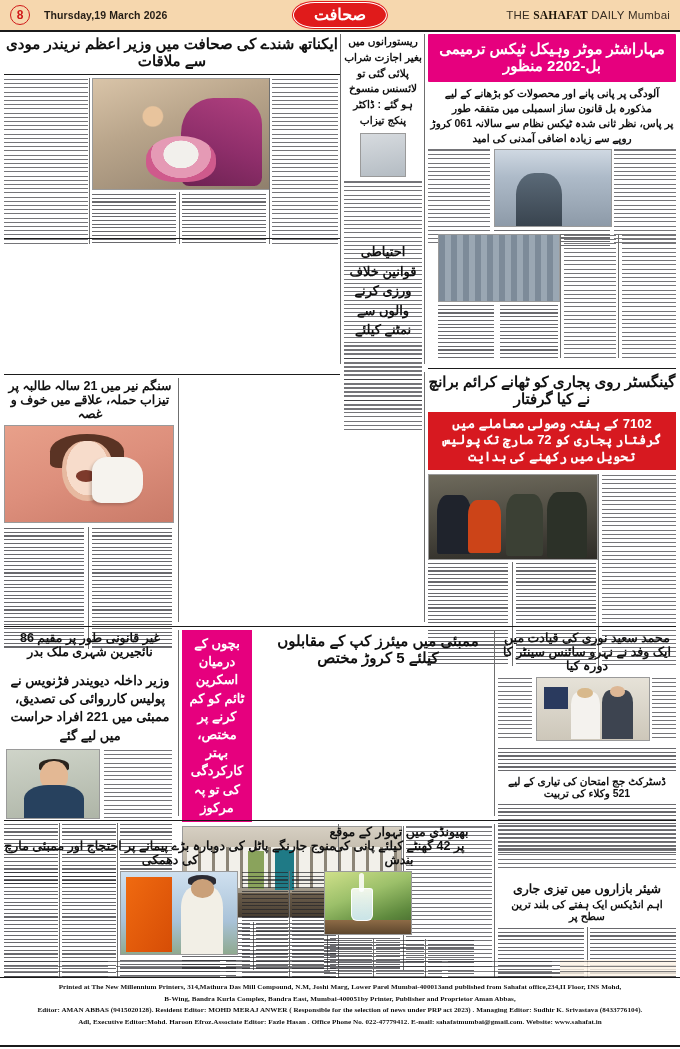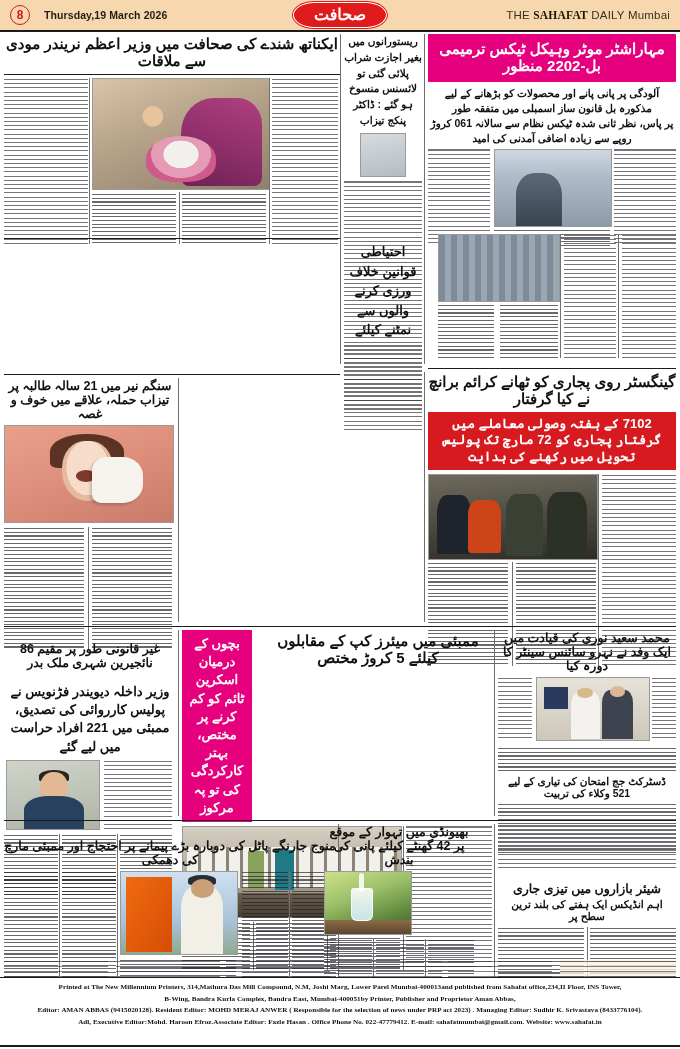--- a/index.html
+++ b/index.html
@@ -250,21 +250,21 @@
       <div class="body-copy dense" style="position:absolute;left:0;top:88px;width:80px;height:104px;"></div>
       <div class="body-copy dense" style="position:absolute;left:88px;top:88px;width:80px;height:104px;"></div>
       <div class="gut" style="left:84px;top:88px;height:104px;"></div>
       <div class="gut" style="left:170px;top:0;height:192px;"></div>
     </div>
   </div>
   <div class="gut" style="left:424px;top:342px;height:250px;"></div>
 
   <div class="rule-h" style="position:absolute;left:4px;top:596px;width:672px;"></div>
   <div class="panel" style="left:4px;top:600px;width:172px;height:186px;">
-    <div class="hl mid urdu" style="padding-top:12px;">غیر قانونی طور پر مقیم 68 نائجیرین شہری ملک بدر</div>
+    <div class="hl mid urdu" style="padding-top:1px;">غیر قانونی طور پر مقیم 68 نائجیرین شہری ملک بدر</div>
     <div class="hl xs urdu" style="margin-top:13px;line-height:1.4;">وزیر داخلہ دیویندر فڑنویس نے پولیس کارروائی کی تصدیق، ممبئی میں 122 افراد حراست میں لیے گئے</div>
     <div style="position:relative;margin-top:4px;height:138px;">
       <div class="photo ph-fadnavis" style="position:absolute;left:2px;top:0;width:92px;height:68px;">
         <div class="hair"></div>
           <div class="head"></div>
           <div class="suit"></div>
       </div>
       <div class="body-copy" style="position:absolute;left:100px;top:0;width:68px;height:70px;"></div>
       <div class="body-copy dense" style="position:absolute;left:0;top:74px;width:54px;height:62px;"></div>
       <div class="body-copy dense" style="position:absolute;left:58px;top:74px;width:54px;height:62px;"></div>
@@ -373,18 +373,18 @@
     <div class="body-copy loose" style="position:absolute;left:112px;top:0;width:104px;height:38px;"></div>
     <div class="body-copy loose" style="position:absolute;left:222px;top:0;width:104px;height:38px;"></div>
     <div class="body-copy loose" style="position:absolute;left:334px;top:0;width:104px;height:38px;"></div>
     <div class="body-copy loose" style="position:absolute;left:444px;top:0;width:104px;height:38px;"></div>
     <div class="body-copy loose" style="position:absolute;left:556px;top:0;width:116px;height:38px;background-color:#fdf3e6;"></div>
   </div>
 
 </div>
 
 <div id="footer">
-  <div class="ln">Printed at The New Millennium Printers, 314,Mathura Das Mill Compound, N.M, Joshi Marg, Lower Parel Mumbai-400013and published from Sahafat office,234,II Floor, INS Tower,</div>
+  <div class="ln">Printed at The New Millennium Printers, 314,Mathura Das Mill Compound, N.M, Joshi Marg, Lower Parel Mumbai-400013and published from Sahafat office,234,II Floor, INS Mohd,</div>
   <div class="ln">B-Wing, Bandra Kurla Complex, Bandra East, Mumbai-400051by Printer, Publisher and Proprietor Aman Abbas,</div>
   <div class="ln">Editor: AMAN ABBAS  (9415020128). Resident Editor: MOHD MERAJ ANWER ( Responsible for the selection of news under PRP act 2023) . Managing Editor: Sudhir K. Srivastava (8433776104).</div>
   <div class="ln">Adl, Executive Editor:Mohd. Haroon Efroz.Associate Editor: Fazle Hasan . Office Phone No. 022-47779412. E-mail: sahafatmumbai@gmail.com. Website: www.sahafat.in</div>
   <div class="bottom-rule"></div>
 </div>
 
 </body></html>

